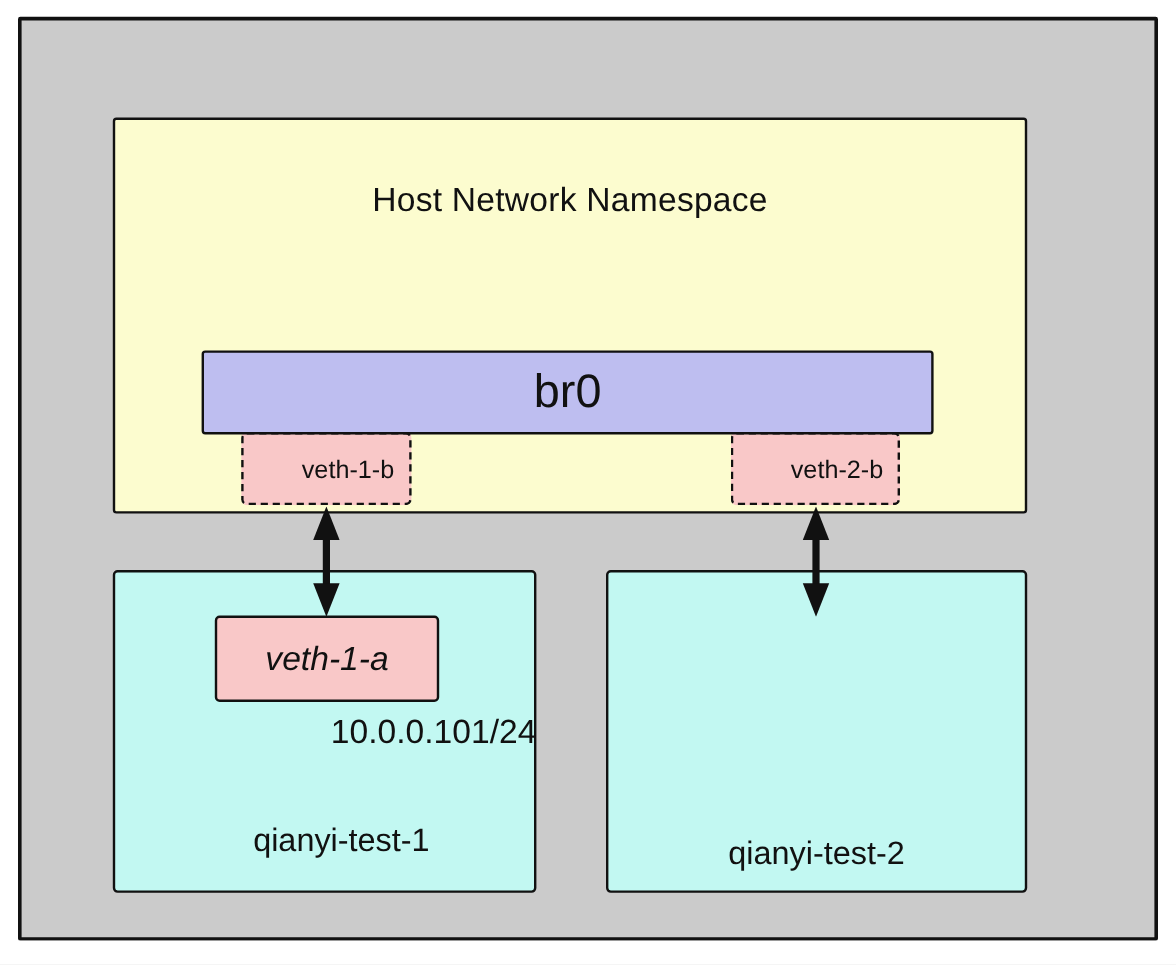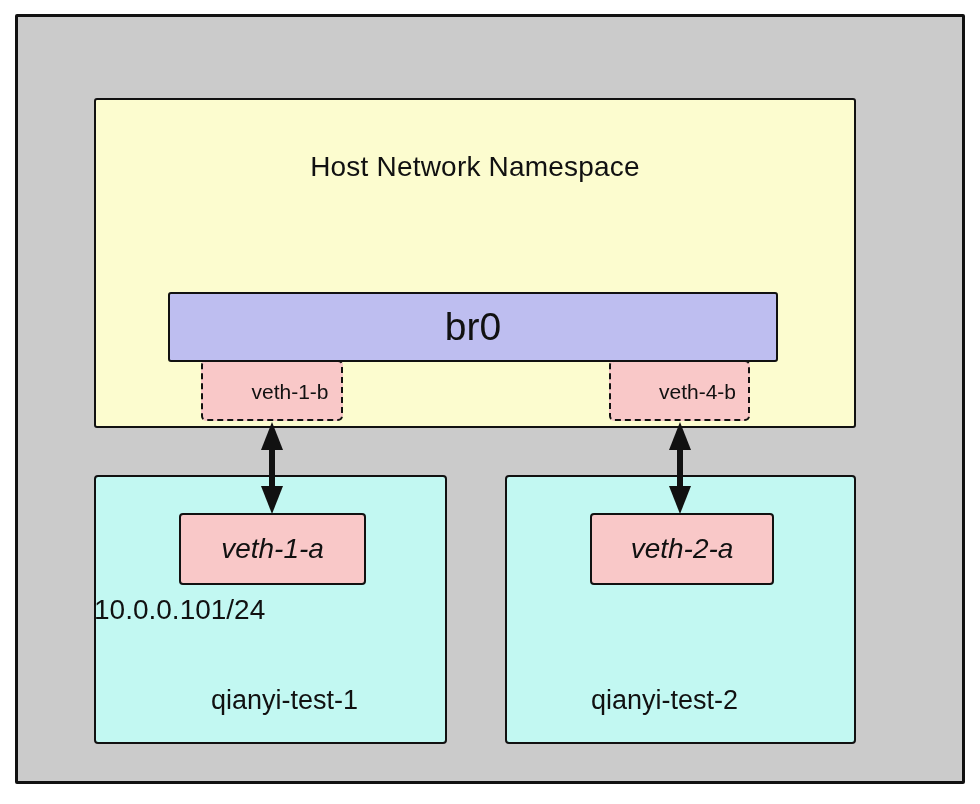--- a/index.html
+++ b/index.html
@@ -81,34 +81,34 @@
     display: flex; align-items: center; justify-content: center;
     font-size: 28px;
     font-style: italic;
   }
   .veth-1 { left: 179px; width: 187px; }
   .veth-2 { left: 590px; width: 184px; }
 
   .ip-label {
     top: 594px; height: 32px;
     font-size: 28px; line-height: 32px;
-    text-align: left;
+    text-align: right;
     z-index: 3;
   }
   .ip-1 { left: 94px;  width: 353px; }
   .ip-2 { left: 505px; width: 351px; }
 
   .container-name {
     top: 684px; height: 32px;
     font-size: 27px; line-height: 32px;
     text-align: center;
     z-index: 3;
   }
   .name-1 { left: 94px;  width: 353px; padding-left: 28px; }
-  .name-2 { left: 489px; width: 351px; }
+  .name-2 { left: 505px; width: 351px; margin-top: 11px; }
 
   .arrow {
     top: 422px; width: 40px; height: 92px;
     z-index: 6;
   }
   .arrow-1 { left: 252px; }
   .arrow-2 { left: 660px; }
   .arrow svg { display: block; width: 100%; height: 100%; }
   .arrow line    { stroke: var(--border-color, #111111); }
   .arrow polygon { fill:   var(--border-color, #111111); }
@@ -120,35 +120,32 @@
 
   <div class="abs outer-frame"></div>
 
   <div class="abs host-box"></div>
   <div class="abs host-title">Host Network Namespace</div>
 
   <div class="abs port-box port-1">
     <span>veth-1-b</span>
   </div>
   <div class="abs port-box port-2">
-    <span>veth-4-b</span>
+    <span>veth-2-b</span>
   </div>
 
   <div class="abs bridge-bar">
     <span>br0</span>
   </div>
 
   <div class="abs container-box container-1"></div>
   <div class="abs container-box container-2"></div>
 
   <div class="abs veth-box veth-1">
     <span>veth-1-a</span>
-  </div>
-  <div class="abs veth-box veth-2">
-    <span>veth-2-a</span>
   </div>
 
   <div class="abs ip-label ip-1">10.0.0.101/24</div>
 
   <div class="abs container-name name-1">qianyi-test-1</div>
   <div class="abs container-name name-2">qianyi-test-2</div>
 
   <div class="abs arrow arrow-1">
     <svg viewBox="0 0 40 92" xmlns="http://www.w3.org/2000/svg" aria-hidden="true">
       <line x1="20" y1="12" x2="20" y2="80" stroke-width="6"></line>

